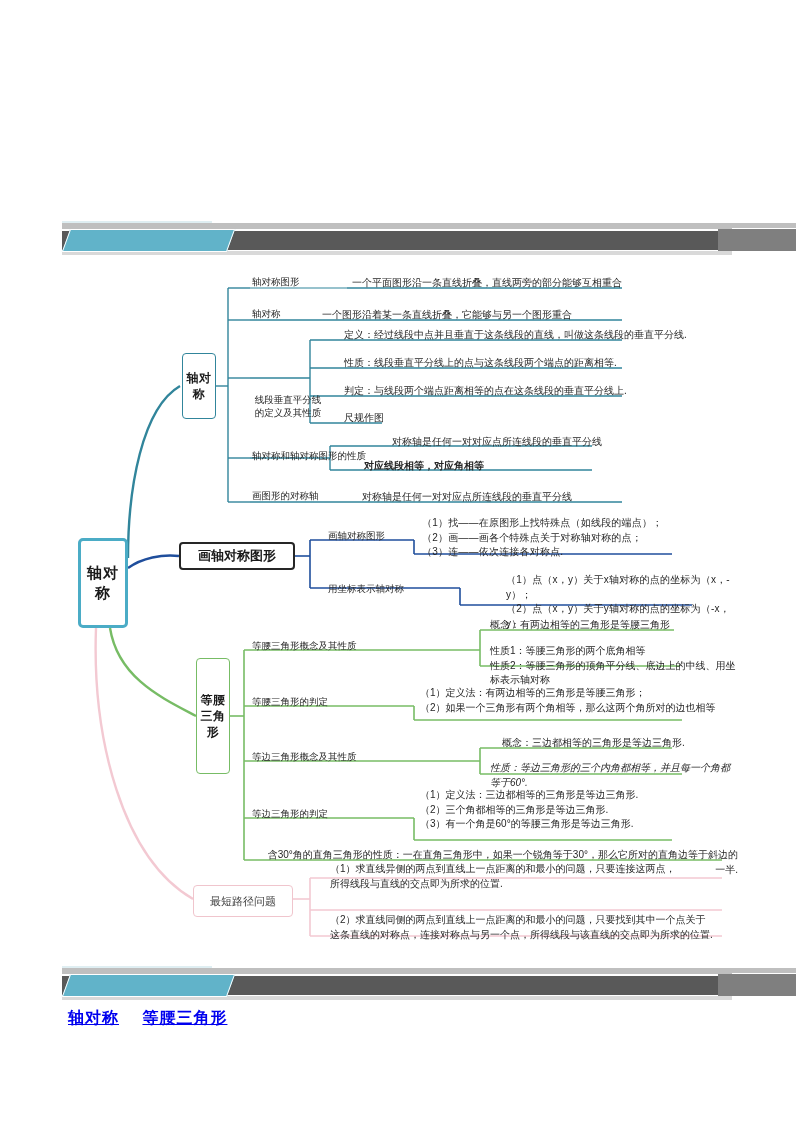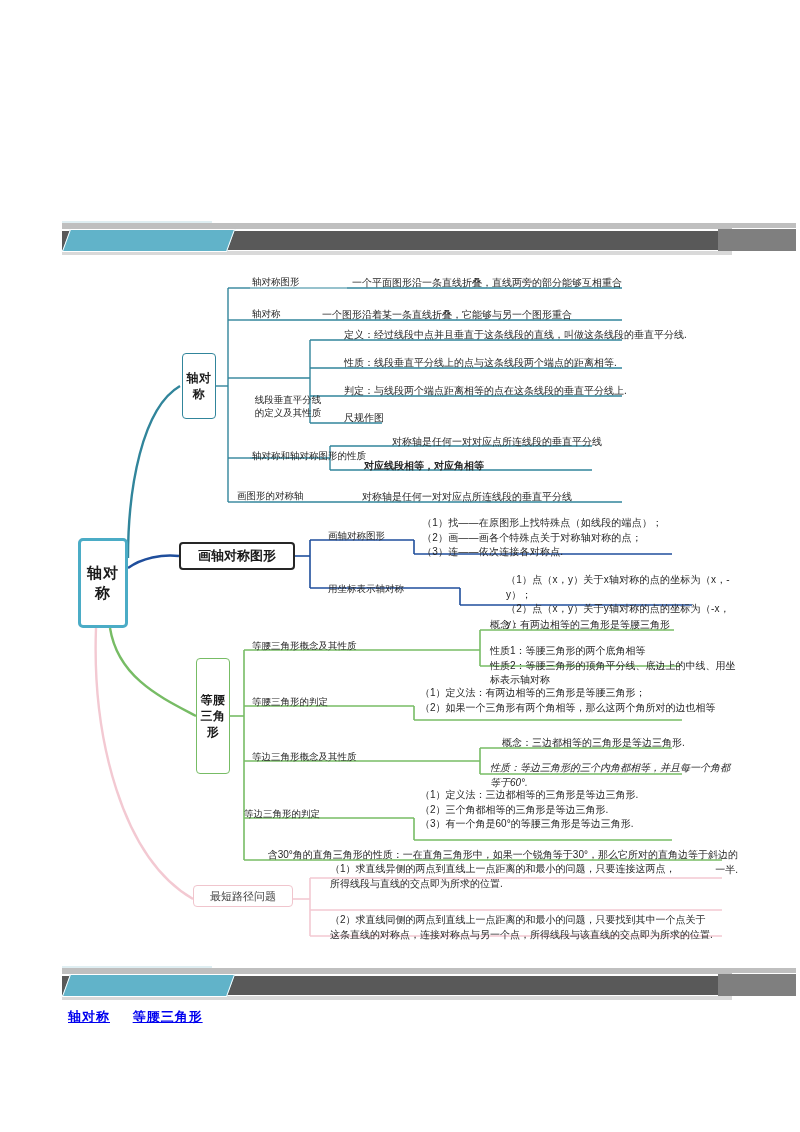--- a/index.html
+++ b/index.html
@@ -82,41 +82,41 @@
   .b1{left:120px;top:95px;width:34px;height:66px;}
   .b3{left:134px;top:400px;width:34px;height:116px;
       border-color:#77bc65;}
   .b2{
     left:117px;top:284px;width:116px;height:28px;
     border:2px solid #262626;border-radius:4px;background:#fff;
     font-size:13px;font-weight:700;
     display:flex;align-items:center;justify-content:center;
   }
   .b4{
-    left:131px;top:627px;width:100px;height:22px;
+    left:131px;top:627px;width:100px;height:32px;
     border:1.4px solid #f0c5cd;border-radius:4px;background:#fff;
     font-size:11px;font-weight:400;
     display:flex;align-items:center;justify-content:center;
     color:#3b3b3b;
   }
 
   .sub{
     position:absolute;font-size:9.5px;color:#262626;
     white-space:pre-line;line-height:1.35;
   }
   .leaf{
     position:absolute;font-size:10px;color:#262626;
     white-space:pre-line;line-height:1.45;
   }
   .leaf.mono{font-family:"Liberation Sans",sans-serif;letter-spacing:0.2px;}
 
   
   .link-row{
     position:absolute;left:68px;top:1008px;
-    font-size:13px;font-weight:700;color:#0000ee;
+    font-size:16px;font-weight:700;color:#0000ee;
     letter-spacing:1px;
   }
   .link-row span{text-decoration:underline;margin-right:18px;}
 </style>
 </head>
 <body>
 
 <div class="page">
 
   <div class="bar-wrap bar-top">
@@ -231,21 +231,21 @@
 的定义及其性质</div>
     <div class="leaf" style="left:282px;top:70px;">定义：经过线段中点并且垂直于这条线段的直线，叫做这条线段的垂直平分线.</div>
     <div class="leaf" style="left:282px;top:98px;">性质：线段垂直平分线上的点与这条线段两个端点的距离相等.</div>
     <div class="leaf" style="left:282px;top:126px;">判定：与线段两个端点距离相等的点在这条线段的垂直平分线上.</div>
     <div class="leaf" style="left:282px;top:153px;">尺规作图</div>
 
     <div class="sub" style="left:190px;top:192px;">轴对称和轴对称图形的性质</div>
     <div class="leaf" style="left:330px;top:177px;">对称轴是任何一对对应点所连线段的垂直平分线</div>
     <div class="leaf" style="left:302px;top:201px;font-weight:bold;">对应线段相等，对应角相等</div>
 
-    <div class="sub" style="left:175px;top:232px;">画图形的对称轴</div>
+    <div class="sub" style="left:190px;top:232px;">画图形的对称轴</div>
     <div class="leaf" style="left:300px;top:232px;">对称轴是任何一对对应点所连线段的垂直平分线</div>
 
     <div class="node b2">
       <span>画轴对称图形</span>
     </div>
 
     <div class="sub" style="left:266px;top:272px;">画轴对称图形</div>
     <div class="leaf mono" style="left:360px;top:258px;">（1）找——在原图形上找特殊点（如线段的端点）；
 （2）画——画各个特殊点关于对称轴对称的点；
 （3）连——依次连接各对称点.</div>
@@ -264,21 +264,21 @@
 性质2：等腰三角形的顶角平分线、底边上的中线、用坐标表示轴对称</div>
 
     <div class="sub" style="left:190px;top:438px;">等腰三角形的判定</div>
     <div class="leaf" style="left:358px;top:428px;">（1）定义法：有两边相等的三角形是等腰三角形；
 （2）如果一个三角形有两个角相等，那么这两个角所对的边也相等</div>
 
     <div class="sub" style="left:190px;top:493px;">等边三角形概念及其性质</div>
     <div class="leaf" style="left:440px;top:478px;">概念：三边都相等的三角形是等边三角形.</div>
     <div class="leaf" style="left:428px;top:503px;font-style:italic;">性质：等边三角形的三个内角都相等，并且每一个角都等于60°.</div>
 
-    <div class="sub" style="left:182px;top:550px;text-align:center;">等边三角形的判定</div>
+    <div class="sub" style="left:190px;top:550px;text-align:center;">等边三角形的判定</div>
     <div class="leaf" style="left:358px;top:530px;">（1）定义法：三边都相等的三角形是等边三角形.
 （2）三个角都相等的三角形是等边三角形.
 （3）有一个角是60°的等腰三角形是等边三角形.</div>
 
     <div class="leaf" style="left:196px;top:590px;text-align:right;">含30°角的直角三角形的性质：一在直角三角形中，如果一个锐角等于30°，那么它所对的直角边等于斜边的一半.</div>
 
     <div class="node b4">
       <span>最短路径问题</span>
     </div>
 

